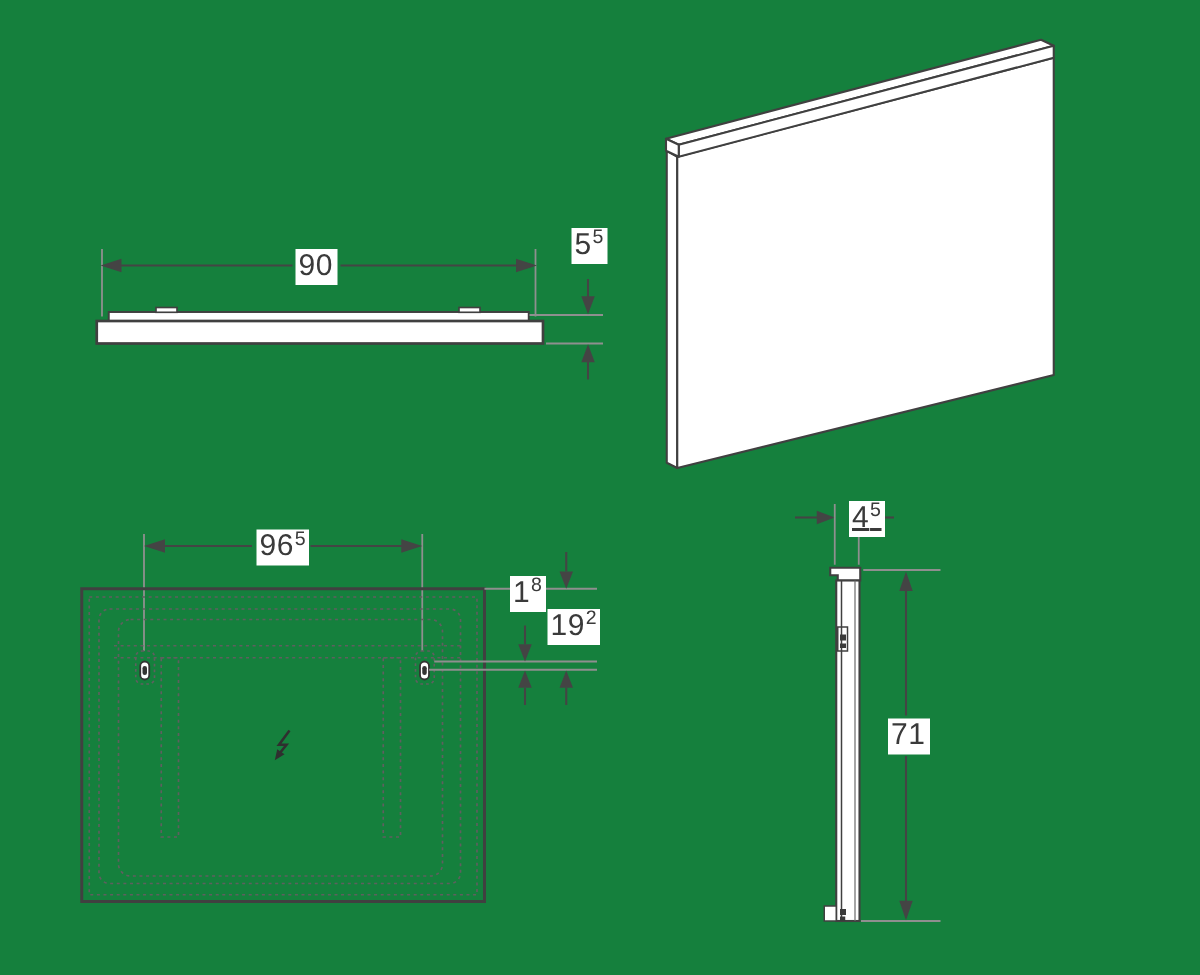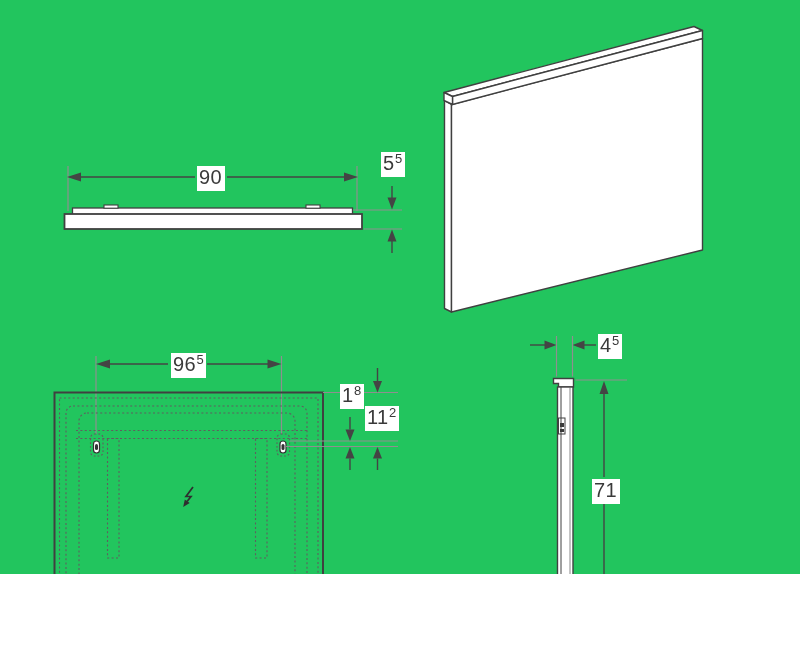--- a/index.html
+++ b/index.html
@@ -1,19 +1,19 @@
 <!DOCTYPE html>
 <html><head>
 <meta charset="utf-8">
 <style>
   html,body{margin:0;padding:0;background:#ffffff;}
   .canvas{
     position:relative;
-    width:800px;height:574px;
-    background:#22c55e;
+    width:800px;height:650px;
+    background:#15803d;
     font-family:"Liberation Sans", sans-serif;
     overflow:hidden;
   }
   .canvas svg{position:absolute;left:0;top:0;}
   .dim-label{
     position:absolute;
     color:#3a3a3a;
     font-size:20px;
     line-height:22px;
     letter-spacing:0.4px;
@@ -154,24 +154,24 @@
 
   <div class="dim-label" style="left:171px;top:353px;">
     <span>96</span><span class="sup">5</span>
   </div>
 
   <div class="dim-label" style="left:340px;top:384px;">
     <span>1</span><span class="sup">8</span>
   </div>
 
   <div class="dim-label" style="left:365px;top:406px;">
-    <span>11</span><span class="sup">2</span>
+    <span>19</span><span class="sup">2</span>
   </div>
 
-  <div class="dim-label" style="left:598px;top:334px;">
+  <div class="dim-label" style="left:566px;top:334px;text-decoration:underline;">
     <span>4</span><span class="sup">5</span>
   </div>
 
   <div class="dim-label" style="left:592px;top:479px;">
     <span>71</span><span class="sup"></span>
   </div>
 
 </div>
 
 </body></html>

